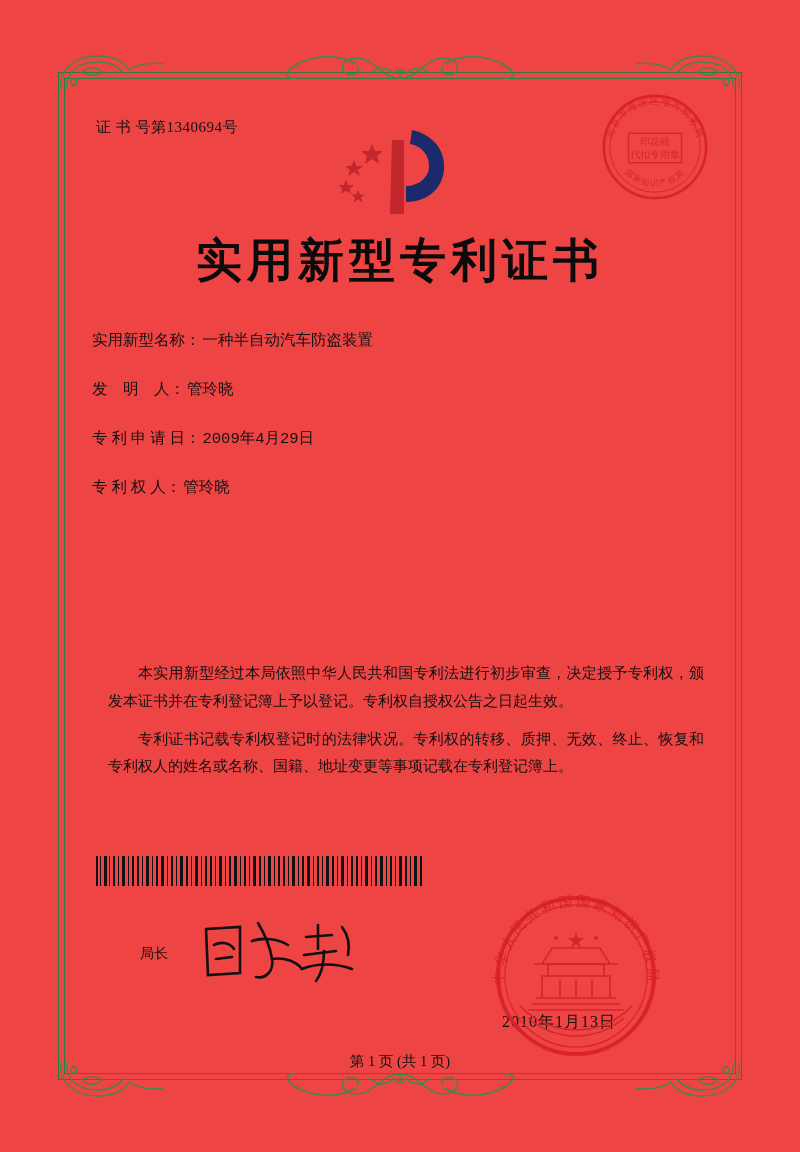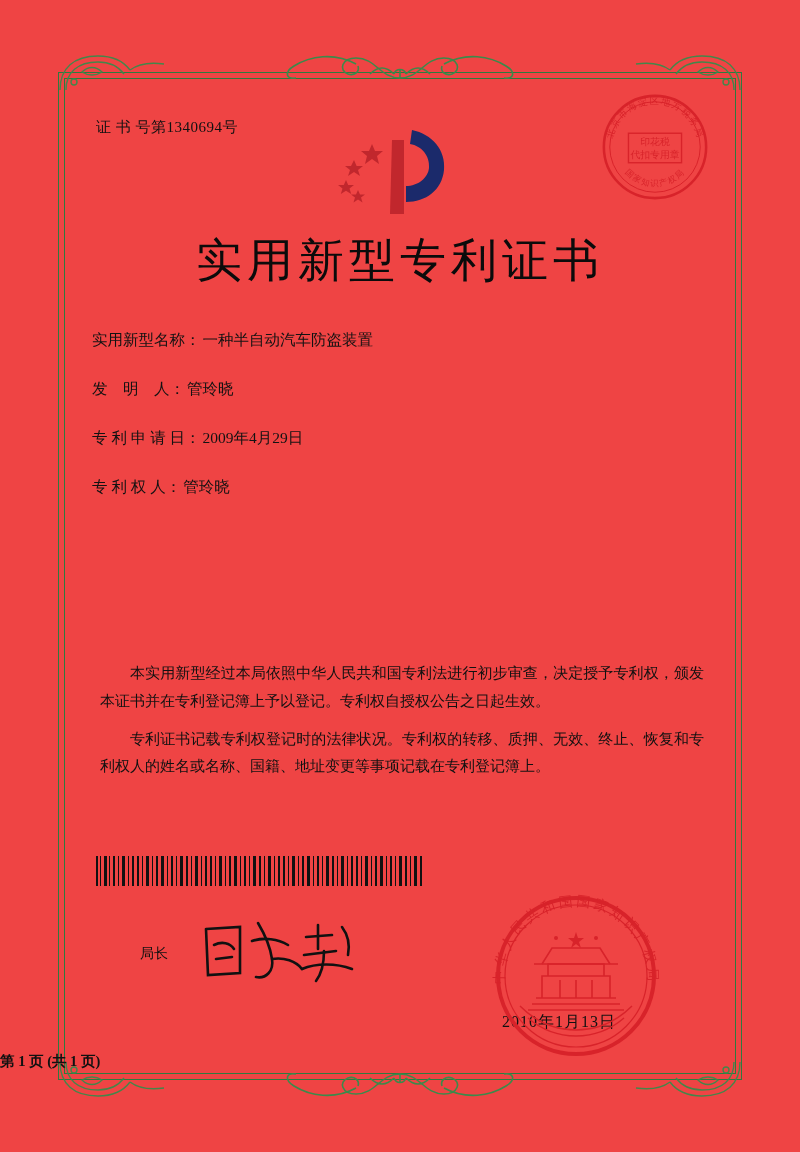--- a/index.html
+++ b/index.html
@@ -88,21 +88,21 @@
     height: 96px;
   }
 
   .title {
     position: absolute;
     left: 0;
     right: 0;
     top: 230px;
     text-align: center;
     font-size: 46px;
-    font-weight: normal;
+    font-weight: bold;
     letter-spacing: 5px;
     color: #0b0b0b;
     font-family: "DejaVu Serif", "Liberation Serif", serif;
   }
 
   .fields {
     position: absolute;
     left: 92px;
     right: 92px;
     top: 330px;
@@ -113,34 +113,35 @@
     margin-bottom: 28px;
     font-size: 15.5px;
     color: #121212;
   }
   .field-label {
     white-space: nowrap;
   }
   .field-value {
     margin-left: 2px;
     white-space: nowrap;
+    font-family: Liberation Mono, monospace;
   }
 
   .paras {
     position: absolute;
     left: 96px;
     right: 96px;
     top: 660px;
     font-size: 15px;
     line-height: 1.85;
     color: #111;
     text-align: justify;
   }
   .paras p {
-    margin: 0 0 10px 4px;
+    margin: 0 0 10px 12px;
     text-indent: 2em;
   }
 
   .barcode {
     position: absolute;
     left: 96px;
     top: 856px;
     width: 330px;
     height: 30px;
   }
@@ -167,23 +168,23 @@
     font-size: 16px;
     color: #111;
     letter-spacing: 1px;
   }
 
   .page-num {
     position: absolute;
     left: 0;
     right: 0;
     top: 1052px;
+    text-align: center;
     font-size: 14.5px;
     color: #111;
-    font-weight: bold;
   }
 
   
   .stamp-small {
     position: absolute;
     left: 596px;
     top: 88px;
     width: 118px;
     height: 118px;
   }

